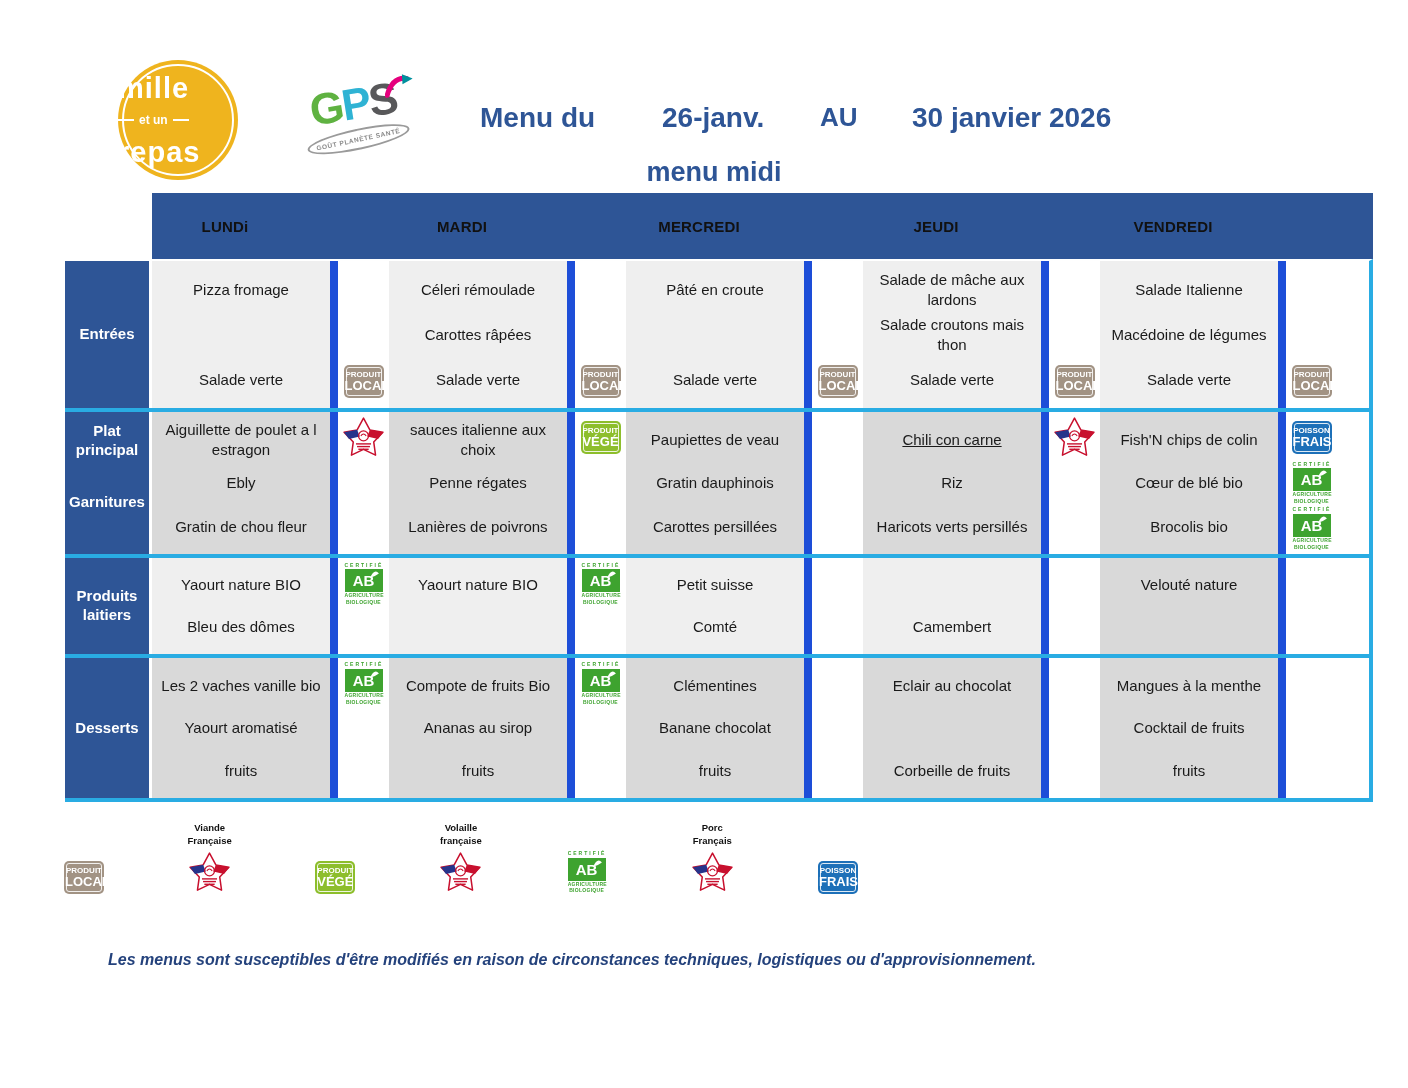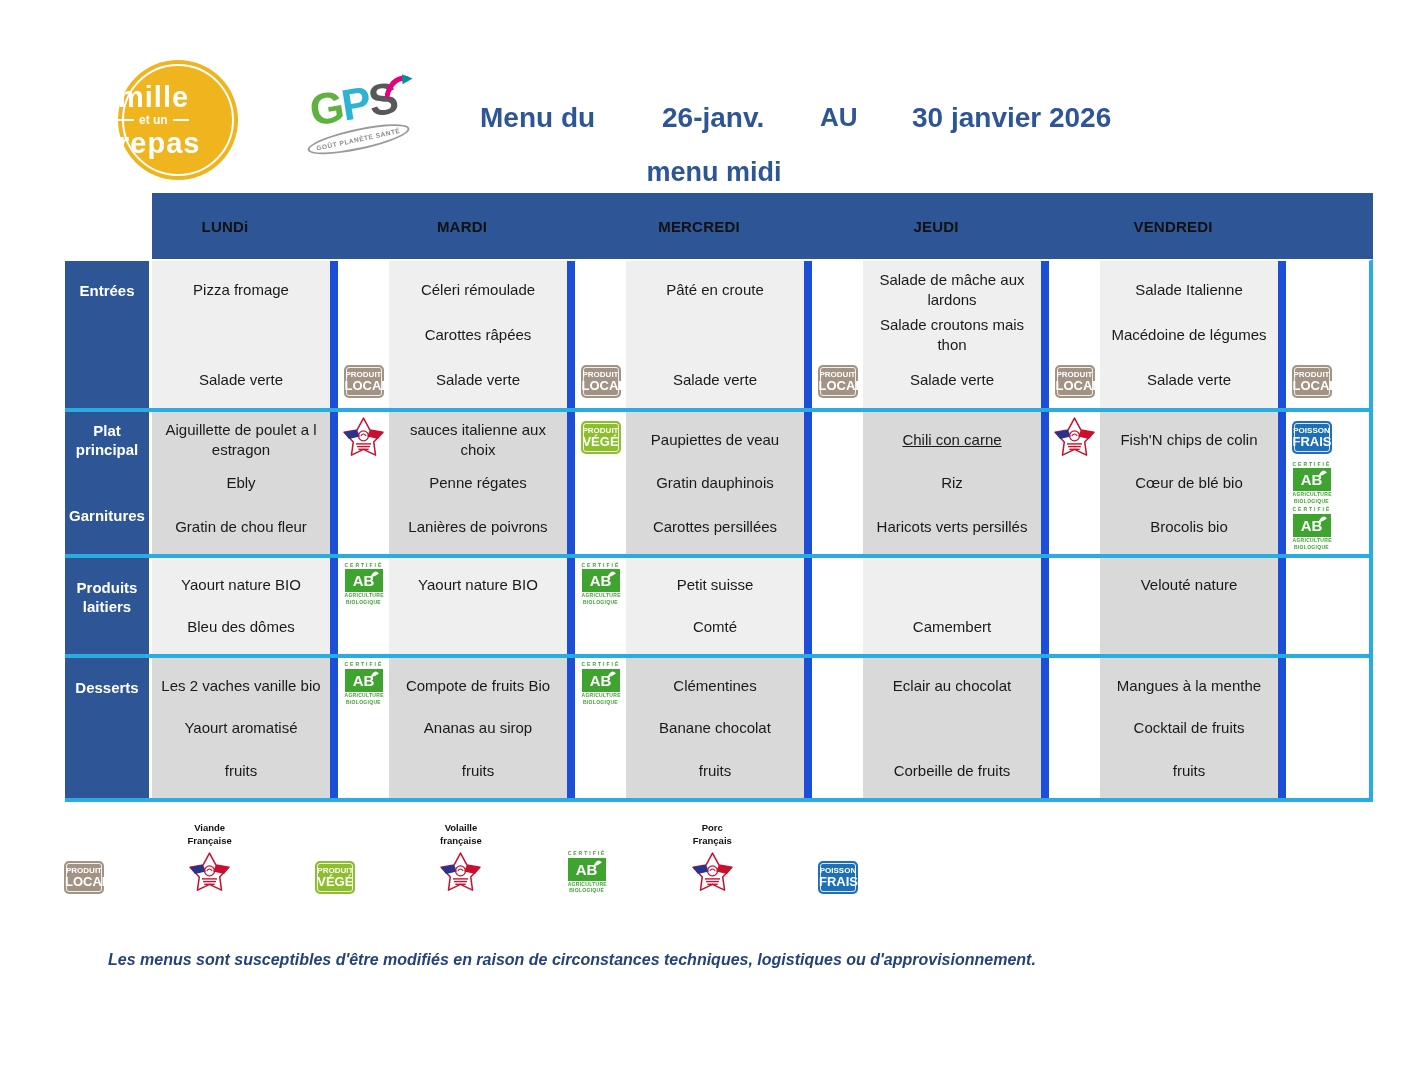--- a/index.html
+++ b/index.html
@@ -10,21 +10,21 @@
 
   
   .mille-logo {
     position:absolute; left:118px; top:60px; width:120px; height:120px;
     border-radius:50%; background:var(--gold);
     display:flex; flex-direction:column; align-items:flex-start; justify-content:center;
     color:#fff;
   }
   .mille-logo::before { content:""; position:absolute; inset:4px; border:2px solid #fff; border-radius:50%; }
   .mille-line-big { font-size:29px; font-weight:bold; line-height:1.05; letter-spacing:1px; }
-  .mille-etun { display:flex; align-items:center; gap:5px; font-size:12px; font-weight:bold; margin:1px 0; }
+  .mille-etun { display:flex; align-items:center; gap:5px; font-size:12px; font-weight:bold; margin:10px 0; }
   .mille-etun::before, .mille-etun::after { content:""; width:16px; height:2px; background:#fff; }
 
   .gps-logo { position:absolute; left:300px; top:84px; transform:rotate(-9deg); text-align:center; width:110px; }
   .gps-letters { position:relative; font-size:44px; font-weight:bold; line-height:0.9; letter-spacing:-2px; }
   .gps-g { color:#5FB241; } .gps-p { color:#2FB3D4; } .gps-s { color:#58585A; }
   .gps-swoosh { position:absolute; top:-16px; right:-8px; }
   .gps-stamp {
     display:inline-block; margin-top:5px; border:2px solid #9a9a9a; border-radius:50%;
     font-size:6.5px; font-weight:bold; color:#8a8a8a; letter-spacing:0.6px;
     padding:5px 7px; transform:rotate(-3deg); white-space:nowrap; background:#fff;
@@ -46,24 +46,24 @@
     transform:translateX(-20px); letter-spacing:0.2px; }
 
   .menu-row { display:grid; grid-template-columns:87px repeat(5, 186px 51px);
     border-right:4px solid var(--cyan); box-sizing:border-box; }
   .menu-row.first { border-top:2px solid #fff; }
   .menu-row + .menu-row { border-top:4px solid var(--cyan); }
   .menu-row.last { border-bottom:4px solid var(--cyan); }
 
   .row-label {
     background:var(--dark-blue); border-right:3px solid #fff; color:#fff; font-weight:bold;
-    font-size:15px; display:flex; flex-direction:column; align-items:center; 
+    font-size:15px; display:flex; flex-direction:column; align-items:center; justify-content:center;
     text-align:center; line-height:1.25; padding:21px 4px; box-sizing:border-box;
   }
-  .row-label.split { justify-content:space-between; padding:10px 4px 28px; }
+  .row-label.split { justify-content:space-between; padding:10px 4px 42px; }
 
   .menu-cell { border-right:8px solid #1d4ed8; display:flex; flex-direction:column;
     padding:6px 2px; box-sizing:border-box; }
   .shade-light { background:var(--cell-light); }
   .shade-dark  { background:var(--cell-dark); }
   .cell-slot { flex:1; display:flex; align-items:center; justify-content:center; text-align:center; }
   .dish { font-size:15px; color:#1a1a1a; line-height:1.3; }
   .dish.underline { text-decoration:underline; }
 
   .icon-strip { background:#fff; display:flex; flex-direction:column; padding:3px 0; box-sizing:border-box; }

